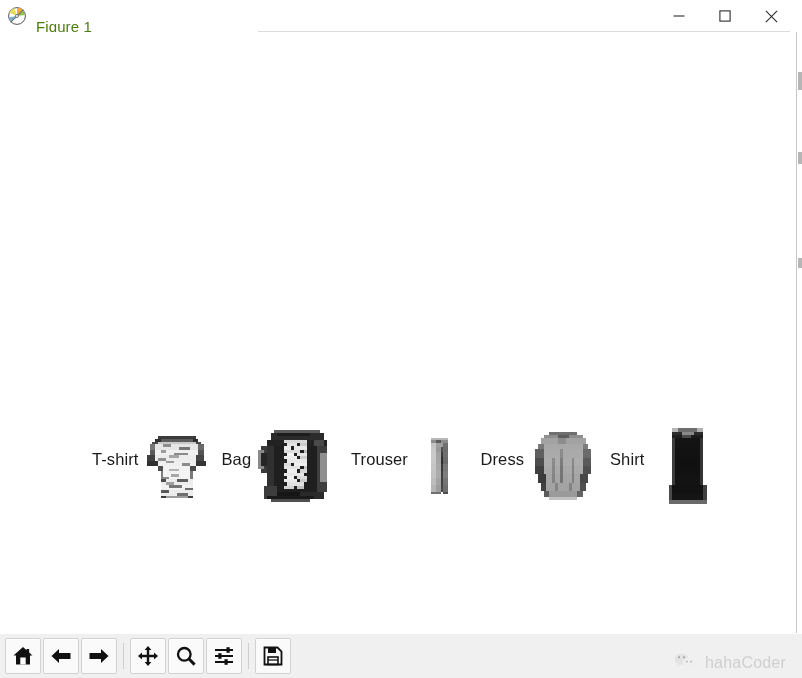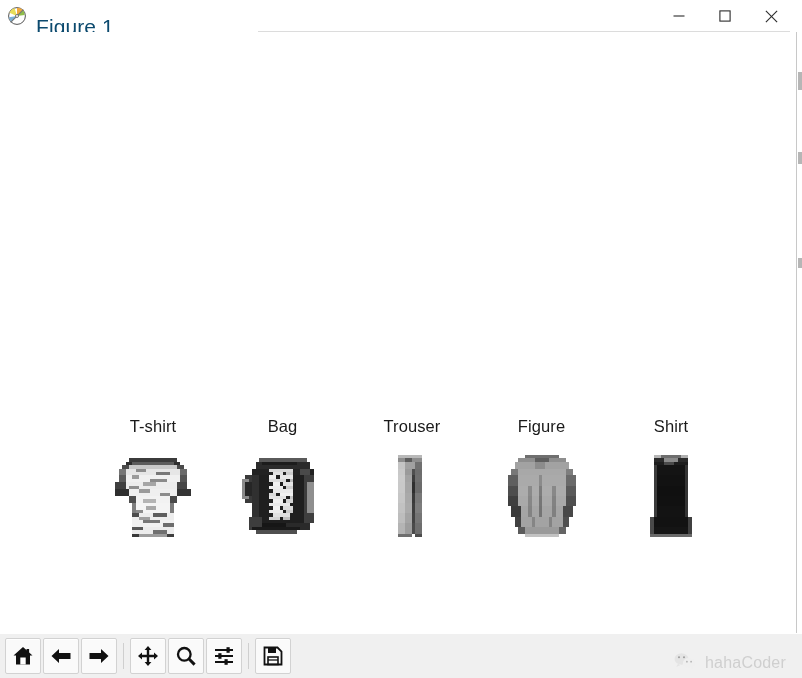--- a/index.html
+++ b/index.html
@@ -42,22 +42,22 @@
     height: 100%;
   }
   #app-icon {
     width: 20px;
     height: 20px;
     flex: 0 0 20px;
     position: relative;
     margin-right: 9px;
   }
   #title-text {
-    font-size: 21px;
-    color: #0c4a6e;
+    font-size: 15px;
+    color: #4d7c0f;
     letter-spacing: 0.1px;
     white-space: nowrap;
     margin-top: 21px;
   }
   
   #title-sep {
     position: absolute;
     left: 258px;
     right: 12px;
     top: 31px;
@@ -117,21 +117,20 @@
     top: 386px;
     width: 640px;
     height: 152px;
     display: flex;
     align-items: flex-start;
     justify-content: space-between;
   }
   .cell {
     width: 122px;
     display: flex;
-    flex-direction: column;
     align-items: center;
   }
   .cell-title {
     font-size: 16.5px;
     color: #1a1a1a;
     line-height: 1;
     margin-bottom: 13px;
     white-space: nowrap;
     letter-spacing: 0.1px;
   }
@@ -413,21 +412,21 @@
             <rect x="14" y="22" width="1" height="3" fill="#4a4a4a"></rect>
             <rect x="15" y="22" width="2" height="3" fill="#6e6e6e"></rect>
 
             <rect x="10" y="25" width="4" height="1" fill="#6f6f6f"></rect>
             <rect x="15" y="25" width="2" height="1" fill="#4d4d4d"></rect>
           </g>
         </svg>
       </div>
 
       <div class="cell">
-        <div class="cell-title">Figure</div>
+        <div class="cell-title">Dress</div>
         <svg class="cell-image" viewBox="0 0 28 28" shape-rendering="crispEdges">
           <rect width="28" height="28" fill="#ffffff"></rect>
           <g>
 
             <rect x="9" y="2" width="10" height="1" fill="#6f6f6f"></rect>
             <rect x="7" y="3" width="14" height="1" fill="#8e8e8e"></rect>
             <rect x="12" y="3" width="4" height="1" fill="#5e5e5e"></rect>
             <rect x="6" y="4" width="16" height="2" fill="#a2a2a2"></rect>
             <rect x="12" y="4" width="3" height="2" fill="#8c8c8c"></rect>
             <rect x="5" y="6" width="18" height="2" fill="#a8a8a8"></rect>

